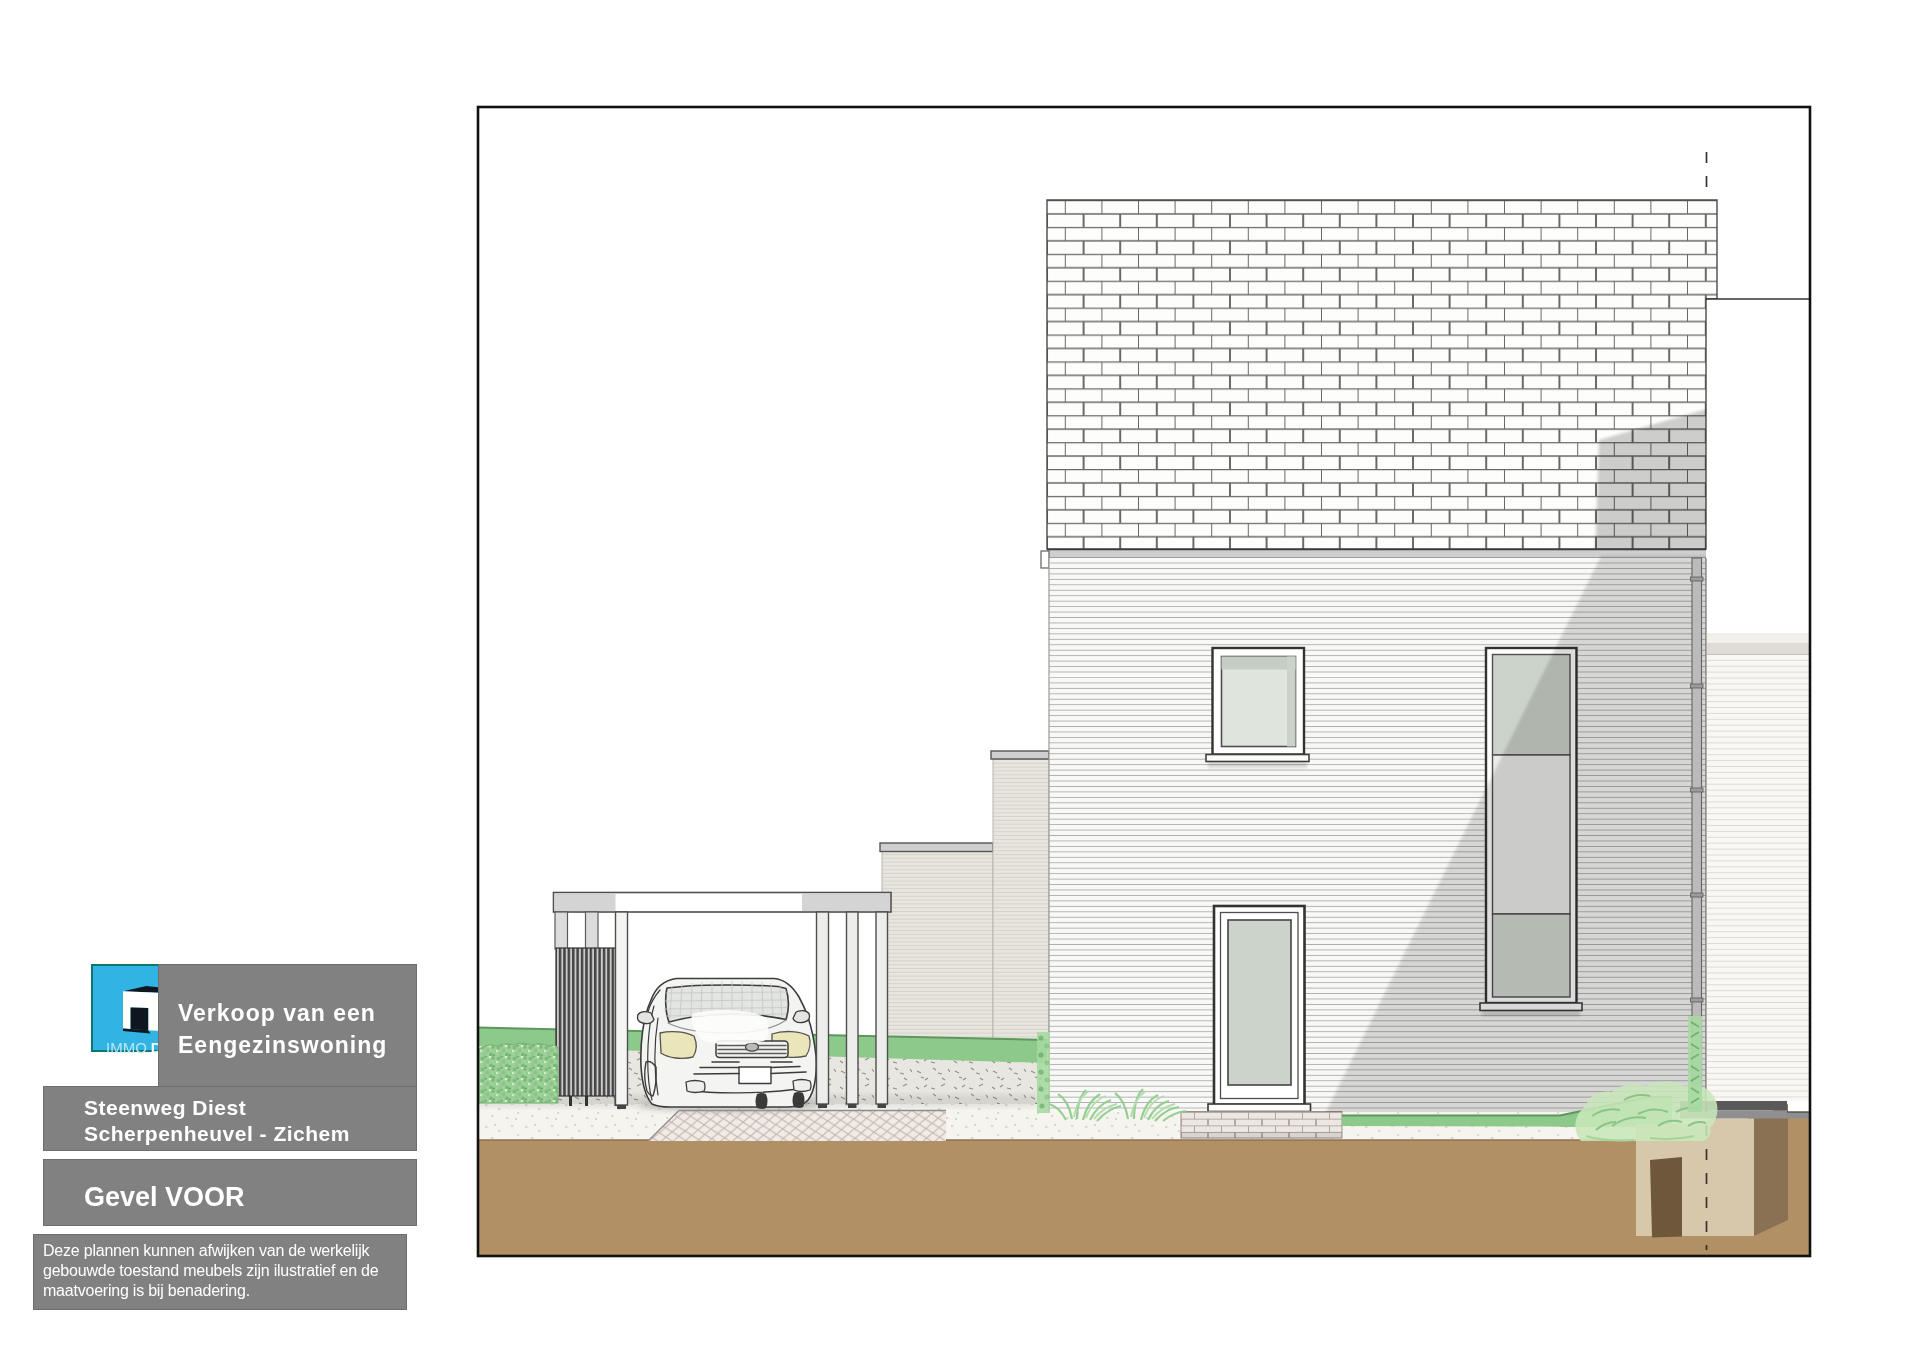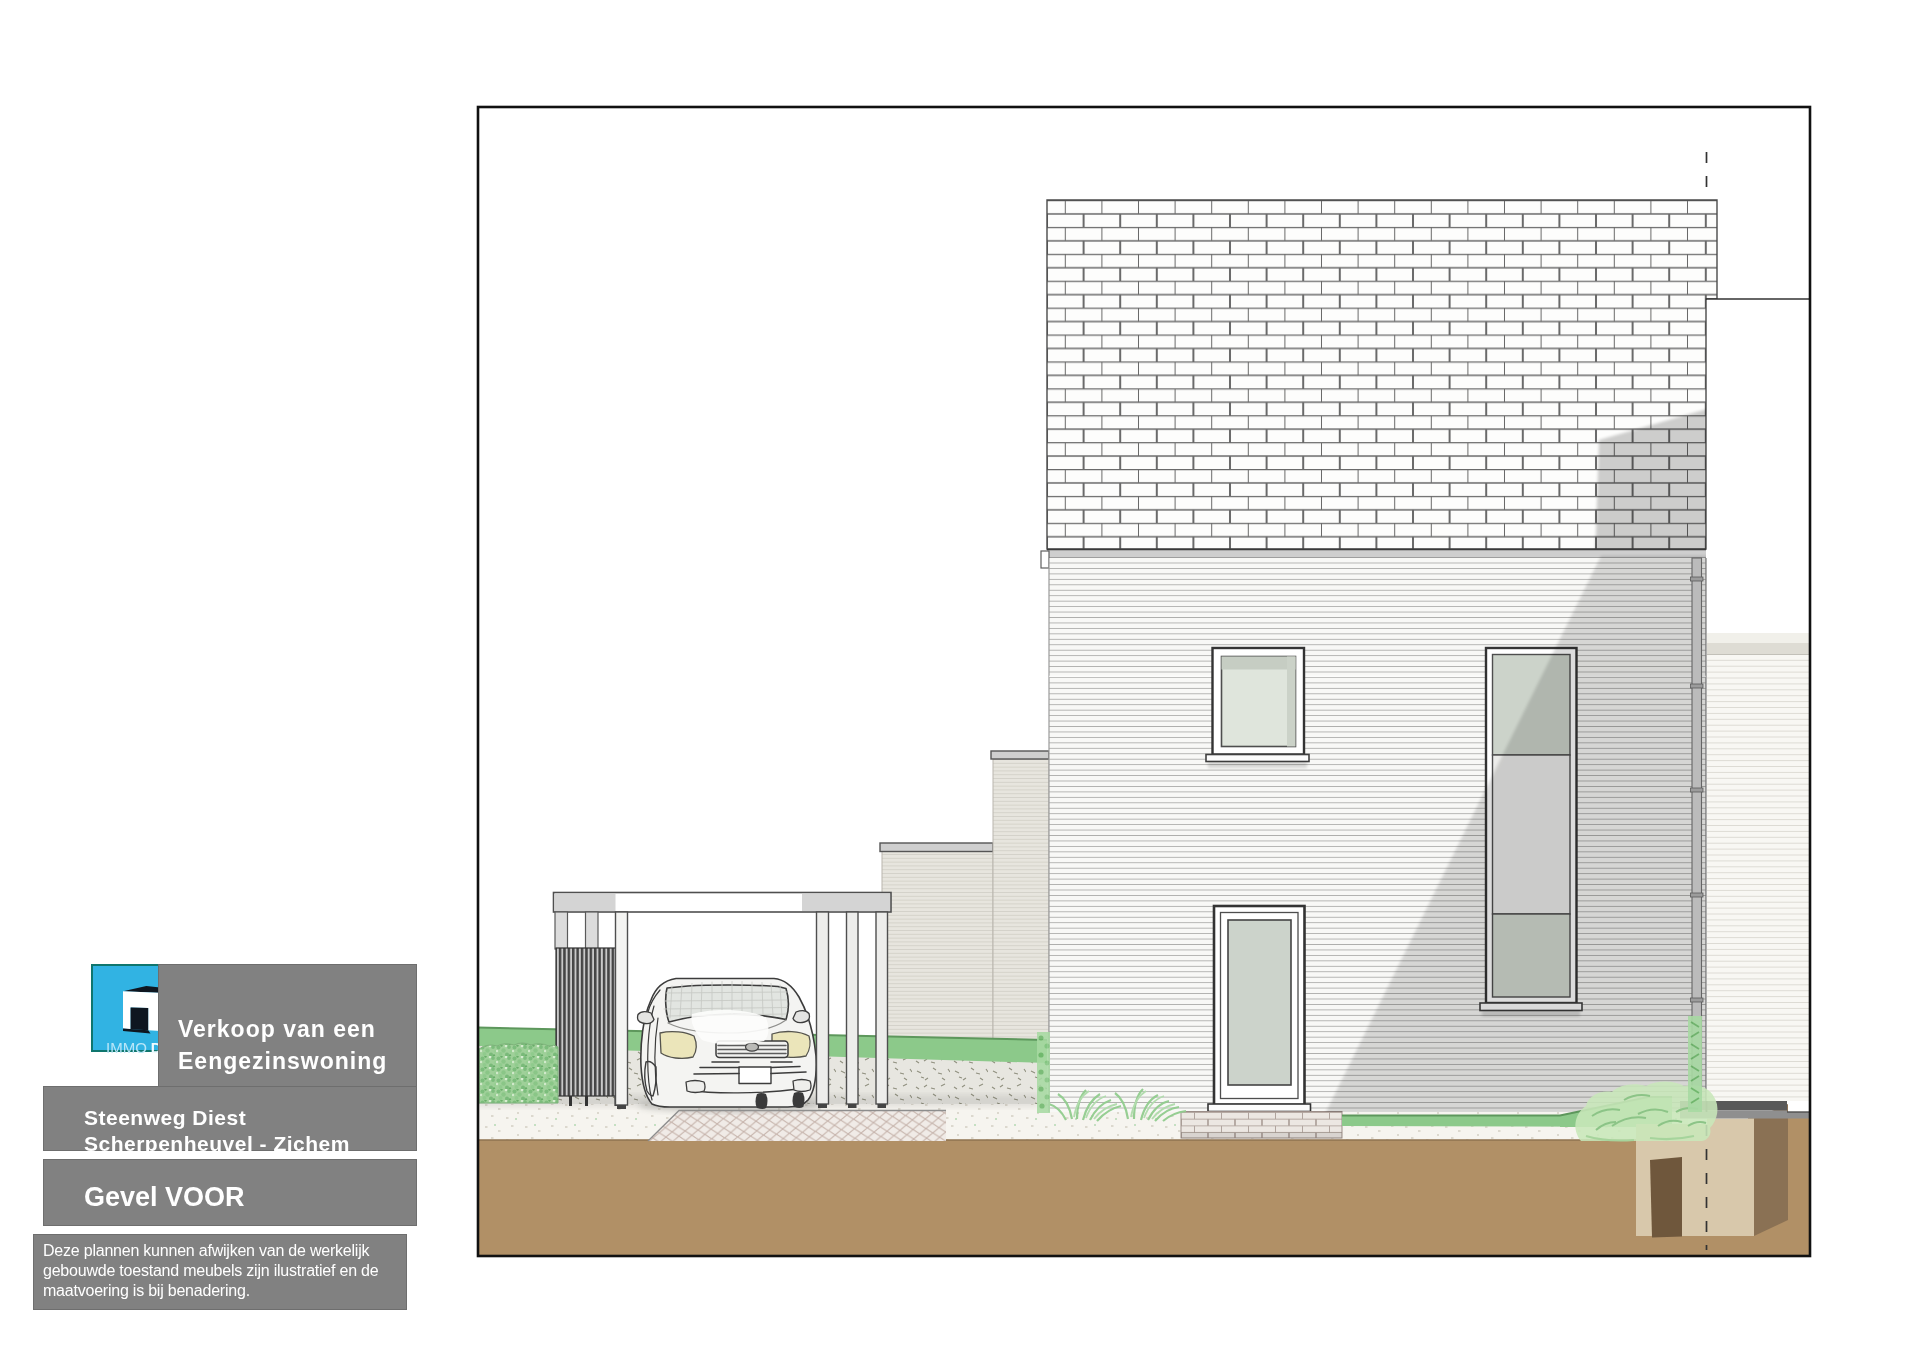--- a/index.html
+++ b/index.html
@@ -357,19 +357,19 @@
       <path d="M30,25.3 L53.3,20 L83.5,23.3 L71,27 Z" fill="#0e1620"></path>
       <path d="M71,27 L83.5,23.3 L80.5,55 L71,65.3 Z" fill="#1c2733"></path>
       <path d="M30,25.3 L71,27 L71,65.3 L55.2,64.2 L55.2,42 L37.6,41.6 L37.6,63.2 L30,62.6 Z" fill="#ffffff"></path>
       <path d="M37.6,41.6 L55.2,42 L55.2,64.2 L37.6,63.2 Z" fill="#0e1620"></path>
       <path d="M30,62.6 L55.2,64.2 L57.5,67.6 L30,64.9 Z" fill="#0e1620"></path>
     </g>
     <text x="13" y="86.5" font-family="Liberation Sans, sans-serif" font-size="15" fill="#b9e6f8" letter-spacing="0">IMMO<tspan font-weight="bold" dx="4" fill="#eefaff">DIEST</tspan></text>
   </svg>
 </div>
 
-<div class="graybox" style="left:158px;top:964px;width:259px;height:136px;font-weight:bold;font-size:23px;letter-spacing:1px;padding:48px 0 0 19px;line-height:32px;">Verkoop van een<br>Eengezinswoning</div>
-
-<div class="graybox" style="left:43px;top:1086px;width:374px;height:65px;font-weight:bold;font-size:21px;letter-spacing:0.5px;padding:18px 0 0 40px;line-height:26px;">Steenweg Diest<br>Scherpenheuvel - Zichem</div>
+<div class="graybox" style="left:158px;top:964px;width:259px;height:136px;font-weight:bold;font-size:23px;letter-spacing:1px;padding:32px 0 0 19px;line-height:32px;">Verkoop van een<br>Eengezinswoning</div>
+
+<div class="graybox" style="left:43px;top:1086px;width:374px;height:65px;font-weight:bold;font-size:21px;letter-spacing:0.5px;padding:8px 0 0 40px;line-height:26px;">Steenweg Diest<br>Scherpenheuvel - Zichem</div>
 
 <div class="graybox" style="left:43px;top:1159px;width:374px;height:67px;font-weight:bold;font-size:27px;padding:22px 0 8px 40px;">Gevel VOOR</div>
 
 <div class="graybox" style="left:33px;top:1234px;width:374px;height:76px;font-size:16px;letter-spacing:-0.22px;padding:6px 0 0 9px;line-height:20px;">Deze plannen kunnen afwijken van de werkelijk gebouwde toestand meubels zijn ilustratief en de maatvoering is bij benadering.</div>
 
 </body></html>

